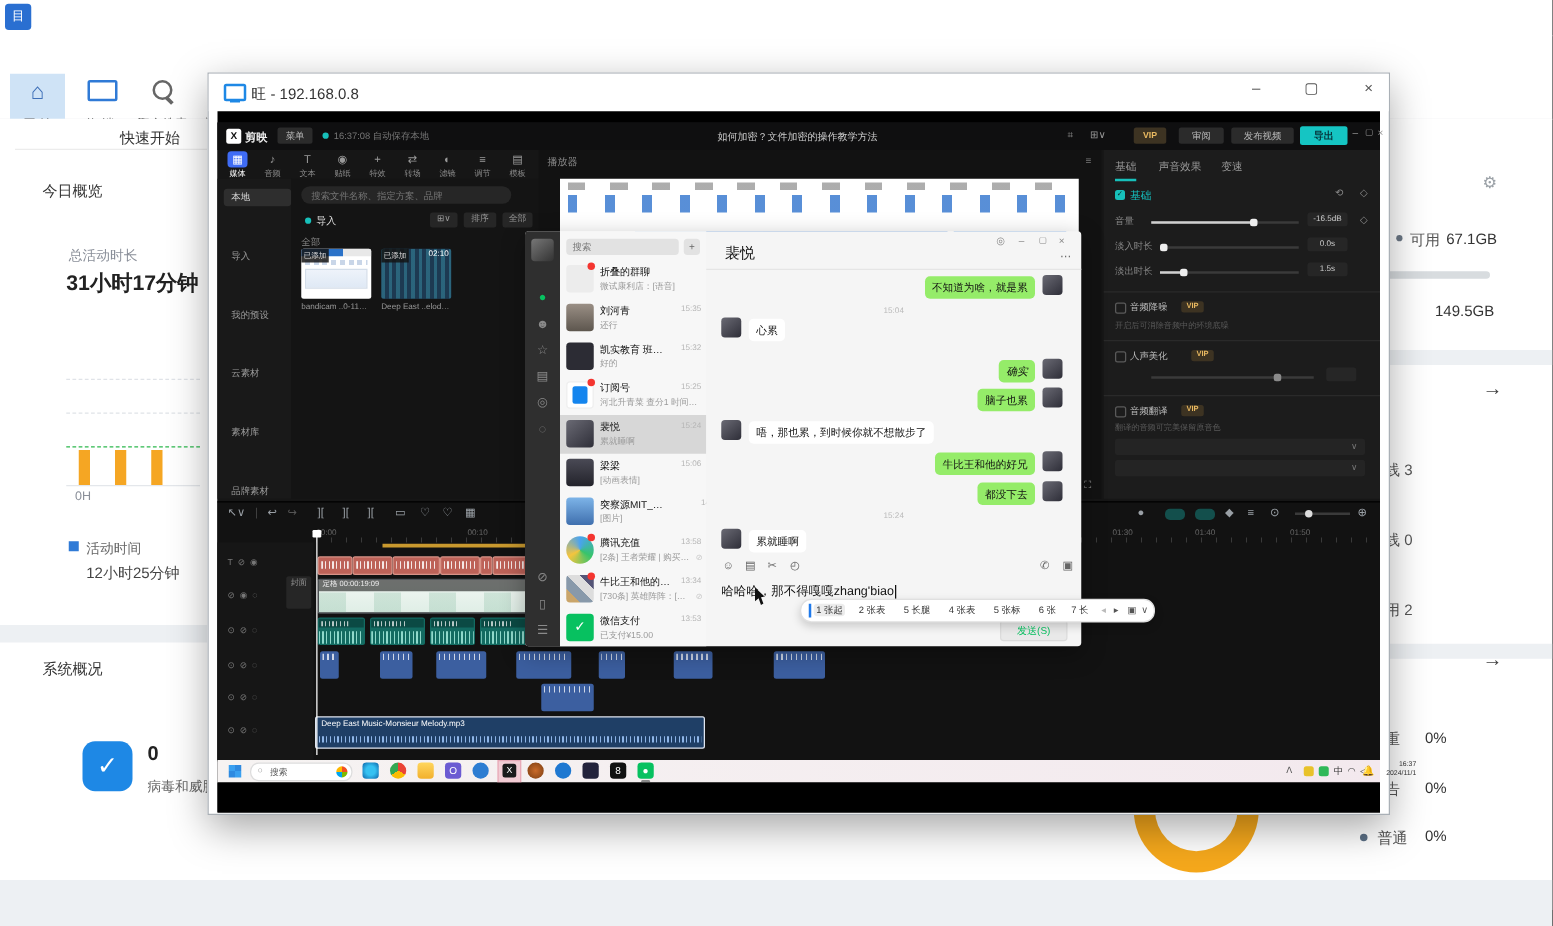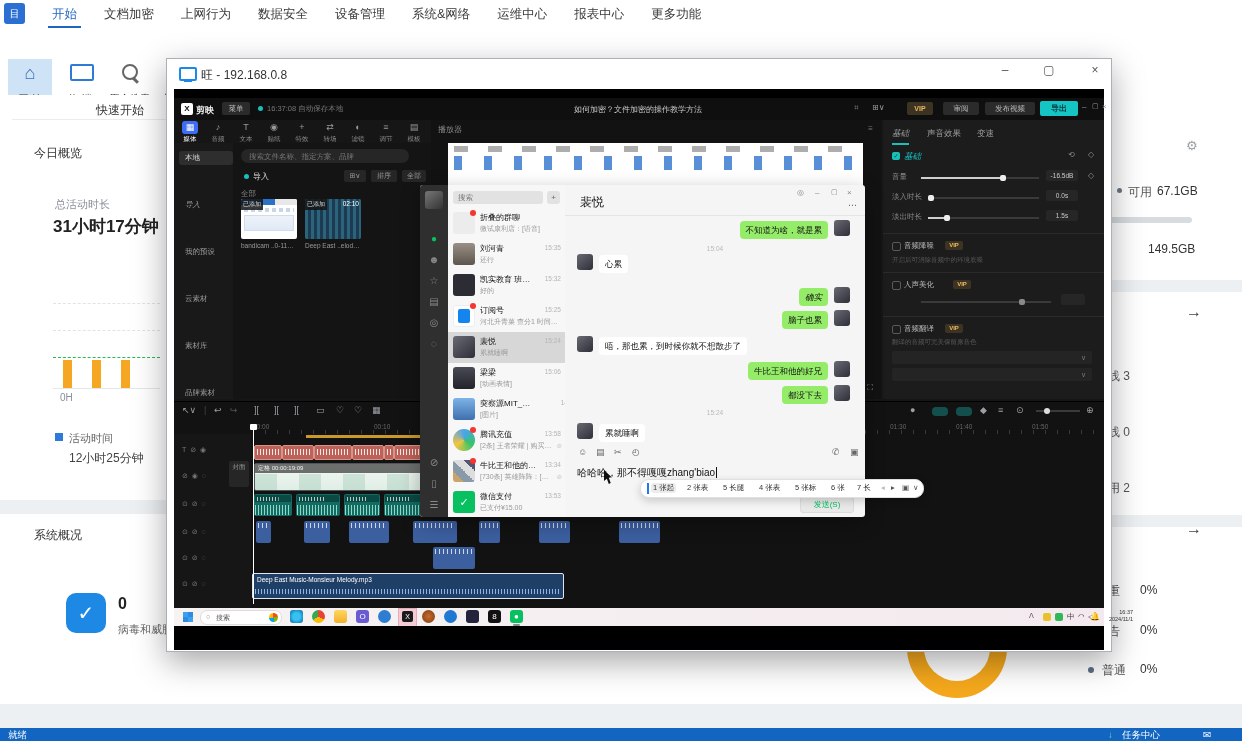--- a/index.html
+++ b/index.html
@@ -39,21 +39,21 @@
   .mon:after{content:"";position:absolute;left:3px;top:11px;width:8px;height:2px;background:#1e88e5;}
   .rctl{top:4px;font-size:12px;color:#555;width:20px;text-align:center;}
   .rcontent{left:7px;top:30px;width:930px;height:561px;background:#000;}
   
   .ed{left:7px;top:39px;width:930px;height:510px;background:#161616;font-size:8px;color:#aaa;}
   .etitle{left:0;top:0;width:100%;height:22px;background:#0f0f10;}
   .elogo{left:7px;top:5px;width:12px;height:12px;background:#fff;border-radius:2px;color:#111;
          font-size:8px;font-weight:bold;text-align:center;line-height:12px;}
   .ebtn{background:#2b2b2b;border-radius:2px;color:#bbb;font-size:7.5px;text-align:center;}
   .vipb{background:#3d3322;color:#e9b961;font-weight:bold;font-size:7px;border-radius:2px;text-align:center;}
-  .teal{color:#15c5c3;font-style:italic;}
+  .teal{color:#15c5c3;}
   .exportb{background:#15c5c3;color:#06333a;font-weight:bold;border-radius:2px;font-size:8px;text-align:center;}
   .etabs .eti{width:16px;height:13px;margin:0 auto;text-align:center;font-size:9px;line-height:13px;color:#999;}
   .etab{position:absolute;top:23px;width:28px;text-align:center;}
   .etab .elab{font-size:6.5px;color:#8a8a8a;display:block;margin-top:1px;}
   .etab.on .eti{background:#3f6cf5;border-radius:3px;color:#fff;}
   .etab.on .elab{color:#fff;}
   .nav-it{left:5px;width:48px;height:14px;font-size:7.5px;color:#9a9a9a;line-height:14px;padding-left:6px;}
   .nav-it.sel{background:#2e2e2e;border-radius:3px;color:#ddd;}
   .th{font-size:7.5px;color:#888;}
   .chip{background:#262626;border-radius:2px;color:#999;font-size:7px;text-align:center;}
@@ -118,31 +118,20 @@
       background:#111;clip-path:polygon(0 0,0 78%,24% 62%,40% 100%,56% 92%,40% 56%,64% 52%);
       filter:drop-shadow(0 0 1px #fff);}
 </style>
 </head>
 <body>
 
 <div id="root">
 
   <div class="a menubar">
     <div class="a logo">目</div>
-    <div class="a mtabs">
-      <span class="mtab on">开始</span>
-      <span class="mtab">文档加密</span>
-      <span class="mtab">上网行为</span>
-      <span class="mtab">数据安全</span>
-      <span class="mtab">设备管理</span>
-      <span class="mtab">系统&amp;网络</span>
-      <span class="mtab">运维中心</span>
-      <span class="mtab">报表中心</span>
-      <span class="mtab">更多功能</span>
-    </div>
   </div>
 
   <div class="a toolbar">
     <div class="a tb-hl"></div>
     <div class="a tb-ic" style="left:17px;color:#3f70b8;">⌂</div>
     <div class="a" style="left:70px;top:36px;width:20px;height:13px;border:2px solid #2f7ad6;border-radius:2px;"></div>
     <div class="a" style="left:122px;top:36px;width:12px;height:12px;border:2.5px solid #666;border-radius:50%;"></div>
     <div class="a" style="left:134px;top:49px;width:2.5px;height:7px;background:#666;transform:rotate(-45deg);"></div>
     <div class="a tb-ic" style="left:168px;color:#3b82c4;">▥</div>
     <div class="a tb-ic" style="left:220px;color:#3cab52;">✓</div>
@@ -210,26 +199,20 @@
     <div class="a" style="left:266px;top:488px;font-size:12px;color:#555;">严重</div>
     <div class="a" style="left:310px;top:488px;font-size:12px;color:#333;">0%</div>
     <div class="a" style="left:266px;top:528px;font-size:12px;color:#555;">警告</div>
     <div class="a" style="left:310px;top:528px;font-size:12px;color:#333;">0%</div>
     <div class="a" style="left:258px;top:572px;width:6px;height:6px;border-radius:50%;background:#5b6f85;"></div>
     <div class="a" style="left:272px;top:567px;font-size:12px;color:#555;">普通</div>
     <div class="a" style="left:310px;top:567px;font-size:12px;color:#333;">0%</div>
   </div>
   <div class="a donut"></div>
 
-  <div class="a statusbar">
-    <span class="a" style="left:8px;">就绪</span>
-    <span class="a" style="left:1108px;color:#7ddf8f;font-weight:bold;">↓</span>
-    <span class="a" style="left:1122px;">任务中心</span>
-    <span class="a" style="left:1203px;">✉</span>
-  </div>
 
   <div class="a rwin">
     <div class="a rtitle">
       <div class="a mon"></div>
       <div class="a nw" style="left:34px;top:8px;font-size:12px;color:#333;">旺 - 192.168.0.8</div>
       <div class="a rctl" style="left:828px;">–</div>
       <div class="a rctl" style="left:872px;">▢</div>
       <div class="a rctl" style="left:918px;">×</div>
     </div>
     <div class="a rcontent"></div>

